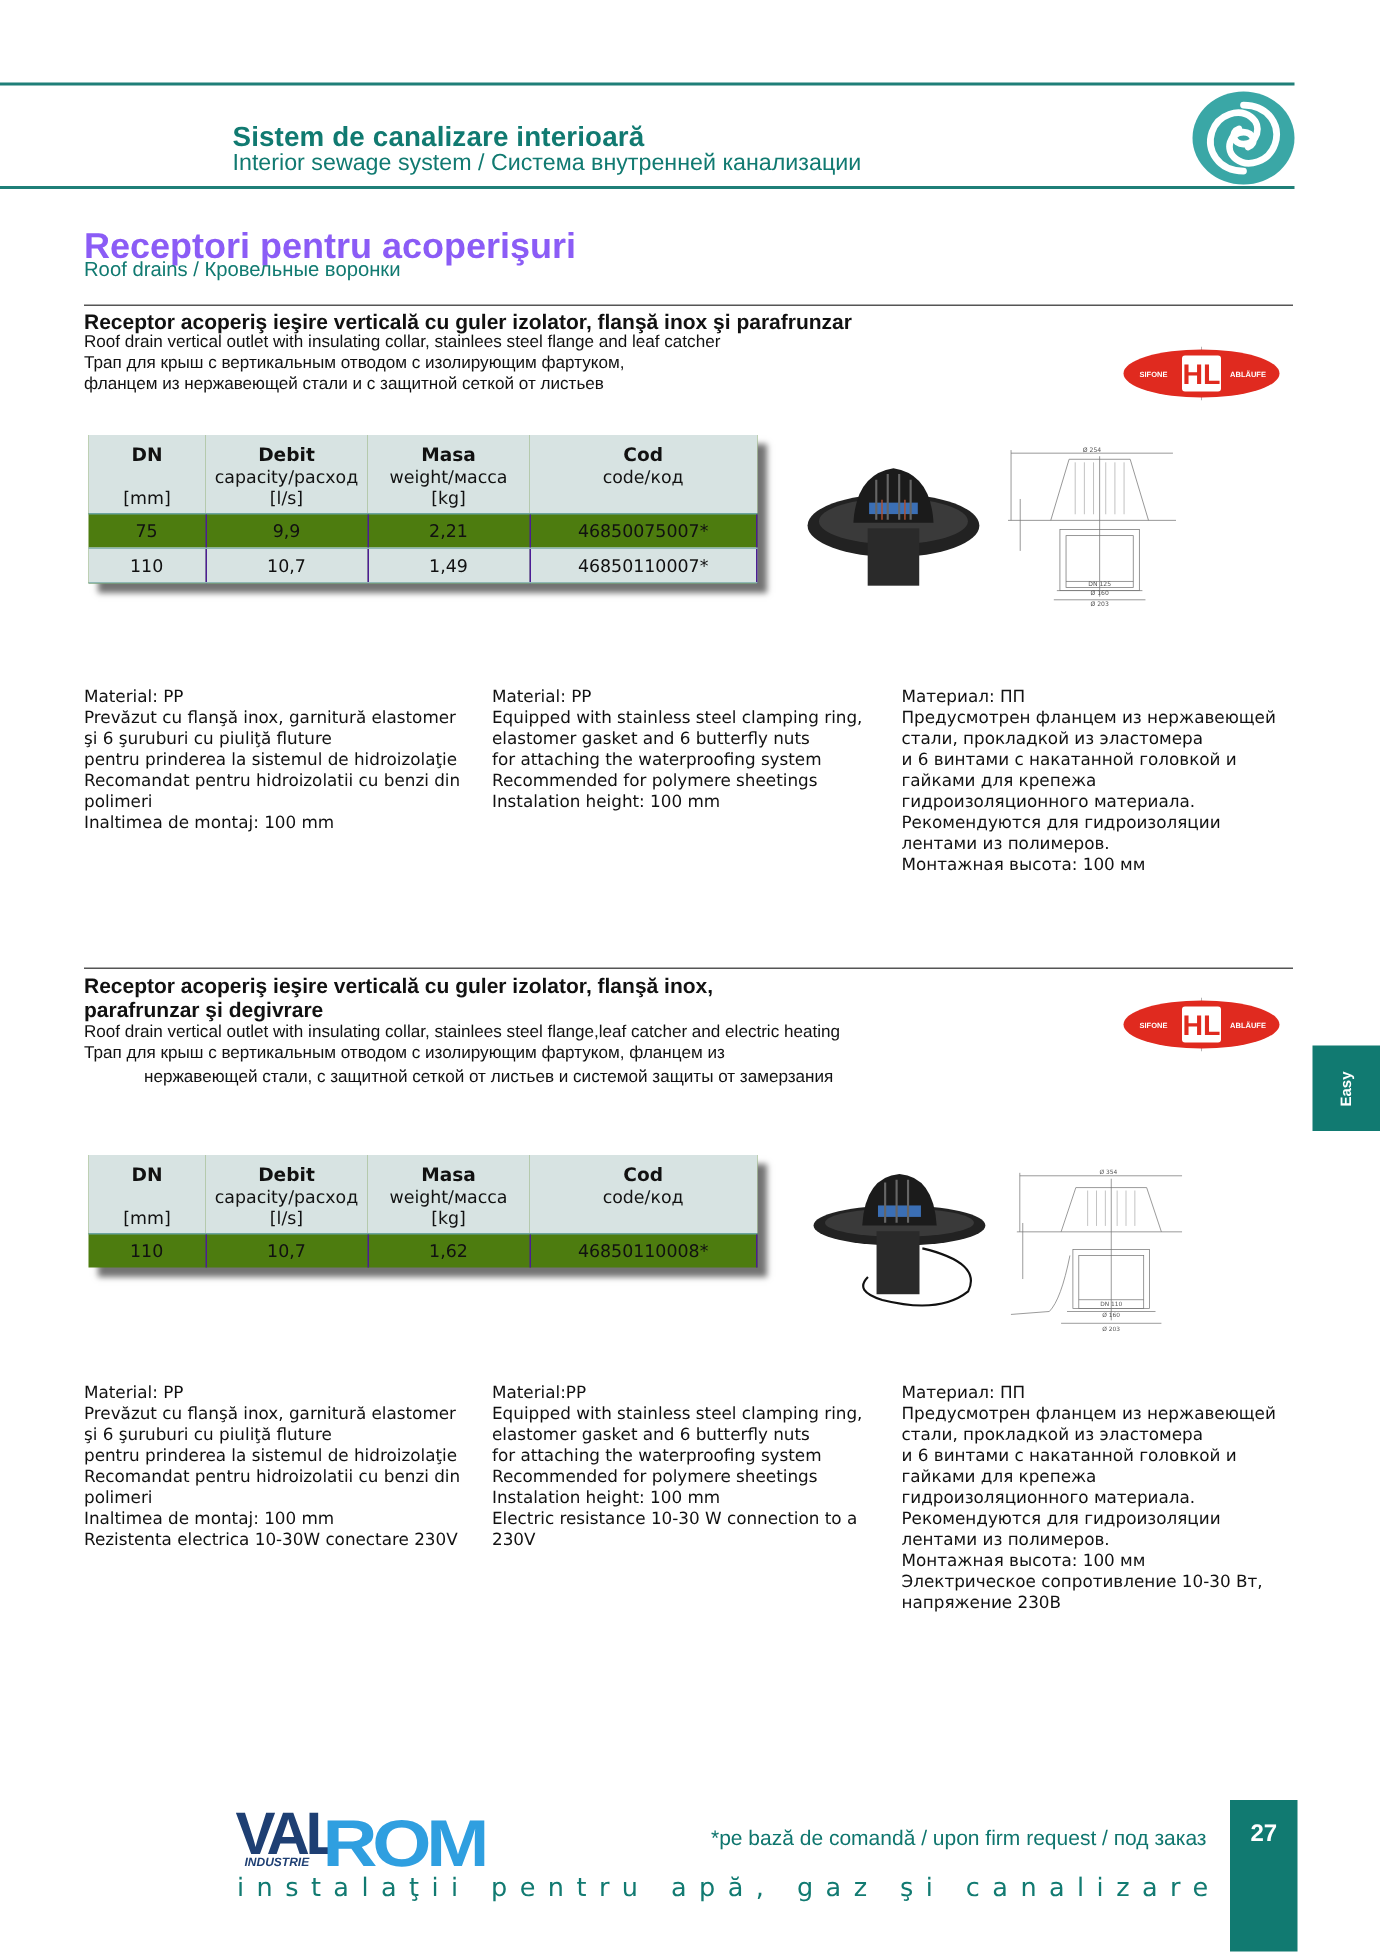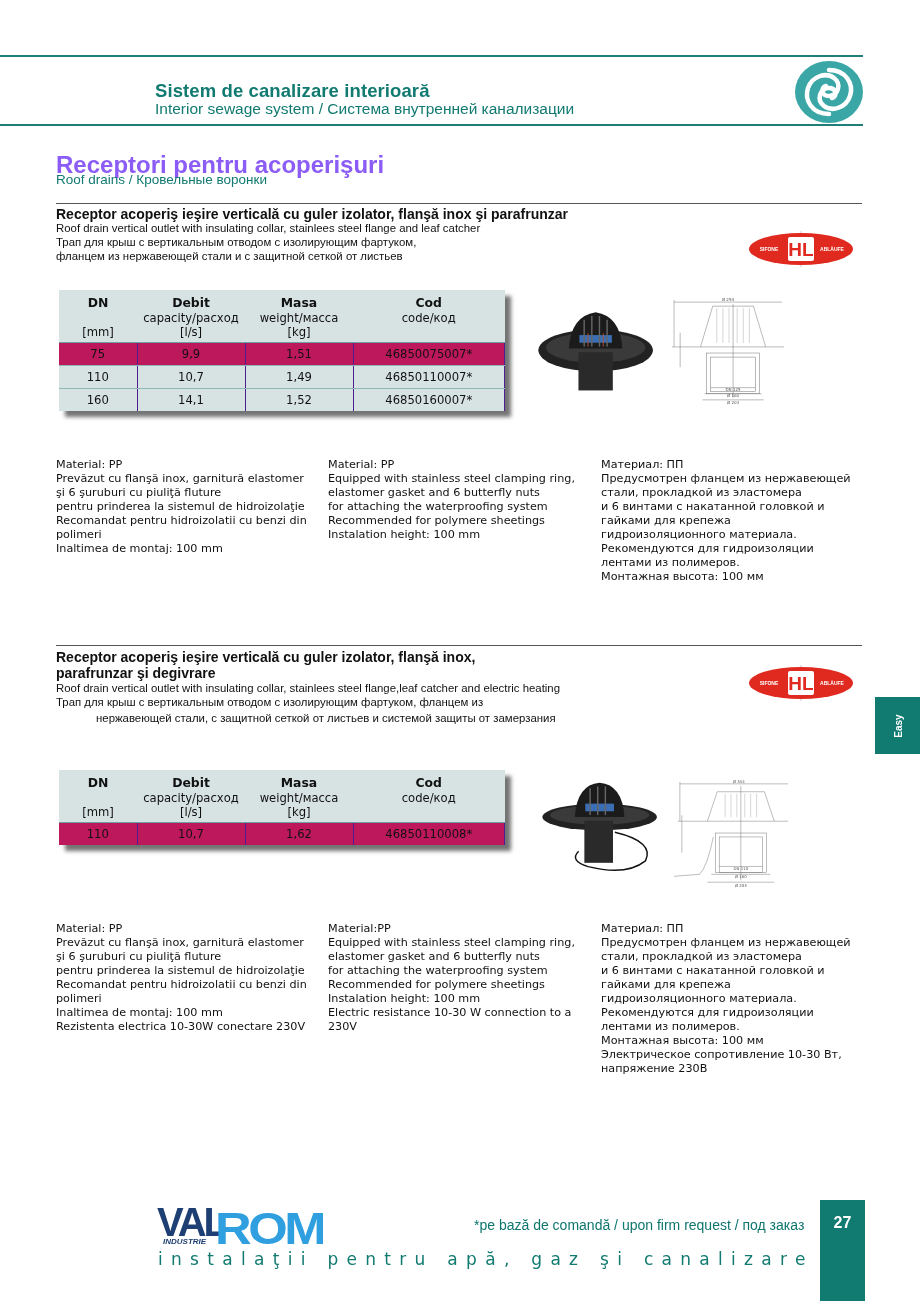--- a/index.html
+++ b/index.html
@@ -8,21 +8,21 @@
   .hline-teal { position:absolute; height:2px; background:#1f7f78; }
   .hdr-title { left:155px; top:80px; font-family:"Liberation Sans", sans-serif; font-weight:bold; font-size:18.5px; color:#117a71; letter-spacing:0.1px; }
   .hdr-sub { left:155px; top:100px; font-family:"Liberation Sans", sans-serif; font-size:15.5px; color:#117a71; }
   .logo-swirl { left:794px; top:60px; width:70px; height:64px; }
   .sec-title { left:56px; top:151px; font-family:"Liberation Sans", sans-serif; font-weight:bold; font-size:24px; color:#8b5cf6; }
   .sec-sub { left:56px; top:172px; font-family:"Liberation Sans", sans-serif; font-size:13.5px; color:#117a71; }
   .rule { position:absolute; height:1px; background:#555; }
   .prod-title { font-family:"Liberation Sans", sans-serif; font-weight:bold; font-size:14px; color:#111; line-height:16px; }
   .prod-desc { font-family:"Liberation Sans", sans-serif; font-size:11.4px; color:#111; line-height:14px; }
   .hl-logo { width:106px; height:36px; }
-  table.spec { position:absolute; border-collapse:collapse; font-family:"DejaVu Sans", sans-serif; font-size:11.6px; box-shadow: 6px 6px 4px rgba(0,0,0,0.55); background:#be185d; }
+  table.spec { position:absolute; border-collapse:collapse; font-family:"DejaVu Sans", sans-serif; font-size:11.6px; box-shadow: 6px 6px 4px rgba(0,0,0,0.55); background:#4d7c0f; }
   table.spec th { background:#d7e3e2; font-weight:normal; color:#111; vertical-align:top; padding:6px 4px 2px 4px; line-height:14.5px; text-align:center; border-bottom:1px solid #6ba3a0; }
   table.spec th b { font-weight:bold; font-size:12.4px; }
   table.spec td { text-align:center; height:22px; padding:0 4px; color:#111; border-right:1px solid #4c1d95; }
   table.spec tr.alt td { background:#d7e3e2; }
   table.spec tr.row td { border-bottom:1px solid #8fb8b5; }
   .desc-col { position:absolute; font-family:"DejaVu Sans", sans-serif; font-size:11.2px; line-height:14px; color:#111; white-space:pre-line; }
   .img-box { position:absolute; }
   .side-tab { left:875px; top:697px; width:45px; height:57px; background:#117a71; }
   .side-tab span { position:absolute; left:50%; top:50%; transform:translate(-50%,-50%) rotate(-90deg); color:#fff; font-family:"Liberation Sans", sans-serif; font-weight:bold; font-size:10px; }
   .page-tab { left:820px; top:1200px; width:45px; height:119px; background:#117a71; }
@@ -68,34 +68,28 @@
       <th style="width:70px;"><b>DN</b><br>&nbsp;<br><span>[mm]</span></th>
       <th style="width:100px;"><b>Debit</b><br><span>capacity/расход</span><br><span>[l/s]</span></th>
       <th style="width:100px;"><b>Masa</b><br><span>weight/масса</span><br><span>[kg]</span></th>
       <th><b>Cod</b><br><span>code/код</span><br>&nbsp;</th>
     </tr>
   </thead>
   <tbody>
     <tr class="row">
       <td>75</td>
         <td>9,9</td>
-        <td>1,51</td>
+        <td>2,21</td>
         <td>46850075007*</td>
     </tr>
     <tr class="row alt">
       <td>110</td>
         <td>10,7</td>
         <td>1,49</td>
         <td>46850110007*</td>
-    </tr>
-    <tr class="alt">
-      <td>160</td>
-        <td>14,1</td>
-        <td>1,52</td>
-        <td>46850160007*</td>
     </tr>
   </tbody>
 </table>
 
 <svg class="img-box" viewBox="0 0 130 110" style="left:536px;top:295px;width:125px;height:105px;">
   <ellipse cx="62" cy="58" rx="60" ry="22" fill="#222"></ellipse>
   <ellipse cx="62" cy="55" rx="52" ry="16" fill="#3a3a3a"></ellipse>
   <rect x="44" y="60" width="36" height="40" fill="#2a2a2a"></rect>
   <path d="M34 56 Q36 22 62 18 Q88 22 90 56 Z" fill="#1b1b1b"></path>
   <rect x="45" y="42" width="34" height="8" fill="#3b6fb5"></rect>

